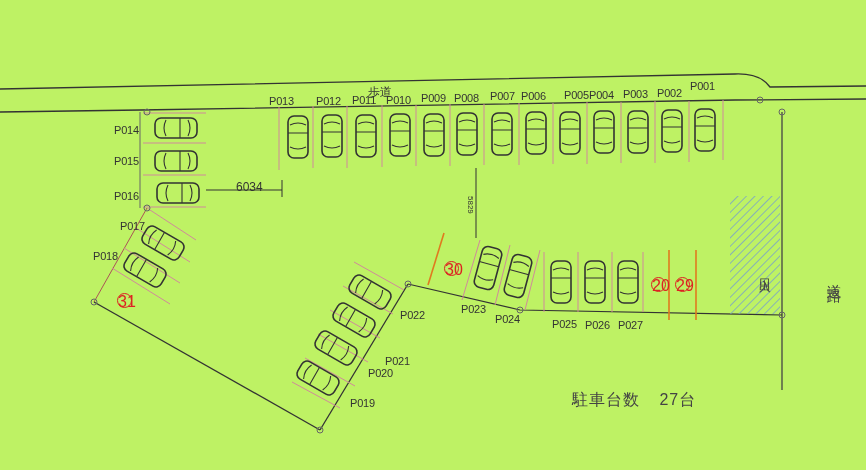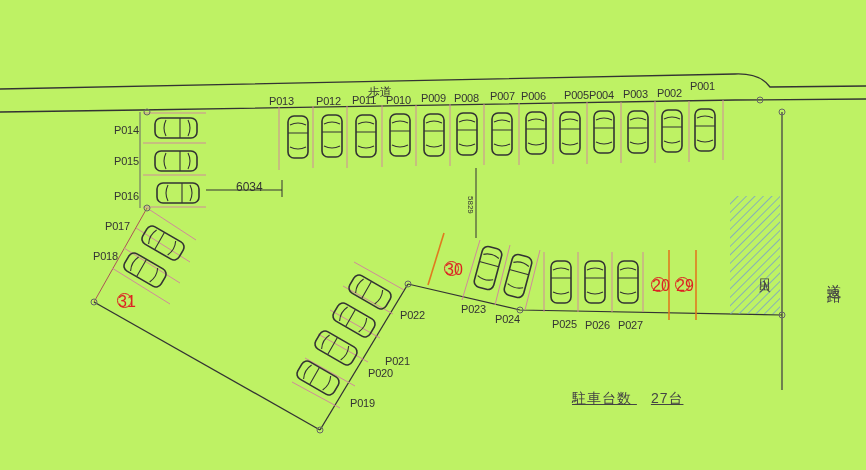--- a/index.html
+++ b/index.html
@@ -1,20 +1,20 @@
 <!DOCTYPE html>
 <html><head>
 <meta charset="utf-8">
 <style>
   html,body{margin:0;padding:0;background:#fff;}
   #canvas{position:relative;width:866px;height:470px;overflow:hidden;background:#bef264;font-family:"Liberation Sans",sans-serif;}
   svg{position:absolute;left:0;top:0;}
   .lbl{position:absolute;font-size:11px;color:#333;letter-spacing:-0.2px;white-space:nowrap;}
   .circ{position:absolute;width:15px;height:15px;border:1.3px solid #d22;border-radius:50%;color:#d22;font-size:16px;text-align:center;line-height:15px;box-sizing:border-box;font-family:"Liberation Sans",sans-serif;}
-  .title{position:absolute;font-size:14px;color:#444;letter-spacing:1px;text-decoration:underline;}
+  .title{position:absolute;font-size:16px;color:#444;letter-spacing:1px;}
   .road{position:absolute;font-size:15px;color:#444;writing-mode:vertical-rl;letter-spacing:4px;}
   .dim{position:absolute;font-size:7px;color:#333;}
 </style>
 </head>
 <body>
 
 <div id="canvas">
   <svg width="866" height="470">
     <defs>
       <pattern id="hatch" width="6" height="6" patternUnits="userSpaceOnUse" patternTransform="rotate(45)">
@@ -147,21 +147,21 @@
   <span class="lbl" style="left:521px;top:90px">P006</span>
   <span class="lbl" style="left:564px;top:89px">P005</span>
   <span class="lbl" style="left:589px;top:89px">P004</span>
   <span class="lbl" style="left:623px;top:88px">P003</span>
   <span class="lbl" style="left:657px;top:87px">P002</span>
   <span class="lbl" style="left:690px;top:80px">P001</span>
 
   <span class="lbl" style="left:114px;top:124px">P014</span>
   <span class="lbl" style="left:114px;top:155px">P015</span>
   <span class="lbl" style="left:114px;top:190px">P016</span>
-  <span class="lbl" style="left:105px;top:220px">P017</span>
+  <span class="lbl" style="left:120px;top:220px">P017</span>
   <span class="lbl" style="left:93px;top:250px">P018</span>
 
   <span class="lbl" style="left:400px;top:309px">P022</span>
   <span class="lbl" style="left:385px;top:355px">P021</span>
   <span class="lbl" style="left:368px;top:367px">P020</span>
   <span class="lbl" style="left:350px;top:397px">P019</span>
 
   <span class="lbl" style="left:461px;top:303px">P023</span>
   <span class="lbl" style="left:495px;top:313px">P024</span>
   <span class="lbl" style="left:552px;top:318px">P025</span>

